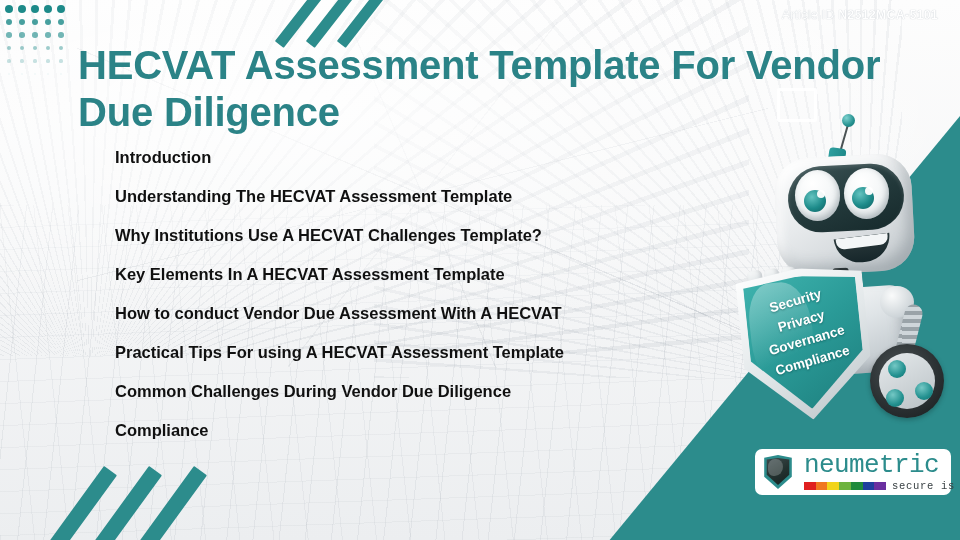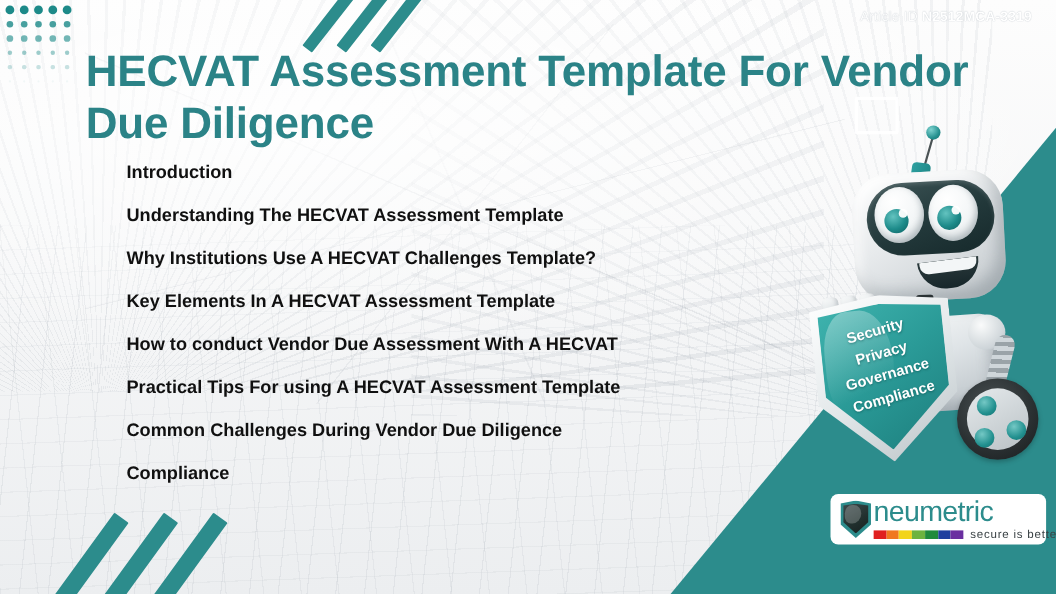--- a/index.html
+++ b/index.html
@@ -226,22 +226,23 @@
     text-align:center;color:#ffffff;font-weight:700;font-size:13.5px;
     line-height:1.52;text-shadow:0 1px 2px rgba(0,60,60,.45);
     transform:rotate(-10deg);
   }
   .shield-text div{white-space:nowrap;}
 
   
   .logo{
     position:absolute;left:755px;top:449px;width:196px;height:46px;
     background:#ffffff;border-radius:7px;
-    display:flex;align-items:center;gap:1px;padding:0 8px;
+    display:flex;align-items:center;gap:11px;padding:0 8px;
     box-sizing:border-box;
+    font-family:Liberation Mono, monospace;
   }
   .logo-shield{
     width:30px;height:34px;flex:0 0 30px;position:relative;
   }
   .logo-shield .s-o{
     position:absolute;inset:0;background:#2c8c8c;
     clip-path:polygon(50% 100%, 4% 64%, 4% 8%, 50% 0%, 96% 8%, 96% 64%);
     border-radius:4px;
   }
   .logo-shield .s-i{
@@ -319,21 +320,21 @@
   <div class="stripes stripes-bottom">
     <i style="left: 0px; top: 0px; background: rgb(44, 140, 140);"></i>
     <i style="left: 45px; top: 0px; background: rgb(44, 140, 140);"></i>
     <i style="left: 90px; top: 0px; background: rgb(44, 140, 140);"></i>
   </div>
 
   <div class="ghost-square"></div>
 
   <div class="article-id">
     <span class="lbl">Article ID</span>
-    <b>N2512MCA-3319</b>
+    <b>N2512MCA-5101</b>
   </div>
 
   <div class="title" style="color: rgb(43, 131, 135);">HECVAT Assessment Template For Vendor Due Diligence</div>
 
   <div class="agenda" id="agenda-list" style="color: rgb(16, 16, 16);">
       <div class="item">Introduction</div>
       <div class="item">Understanding The HECVAT Assessment Template</div>
       <div class="item">Why Institutions Use A HECVAT Challenges Template?</div>
       <div class="item">Key Elements In A HECVAT Assessment Template</div>
       <div class="item">How to conduct Vendor Due Assessment With A HECVAT</div>

